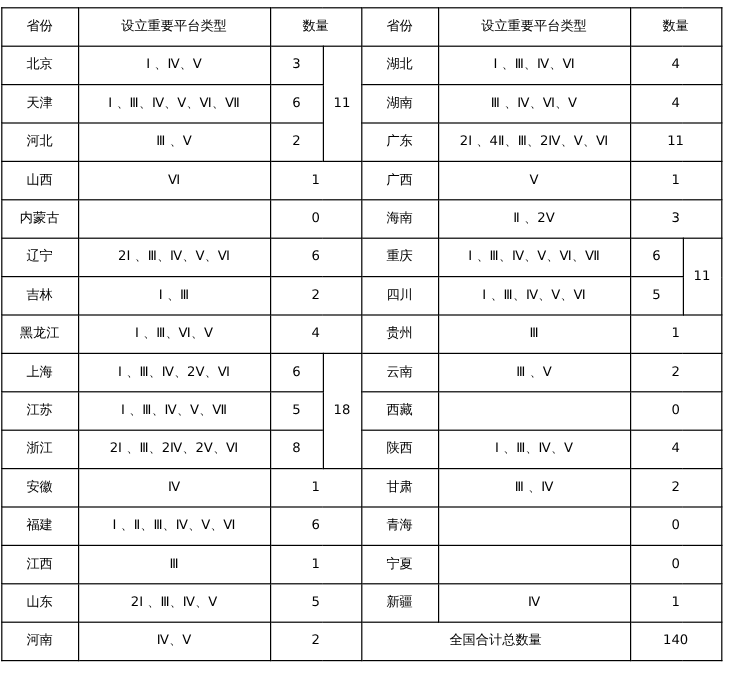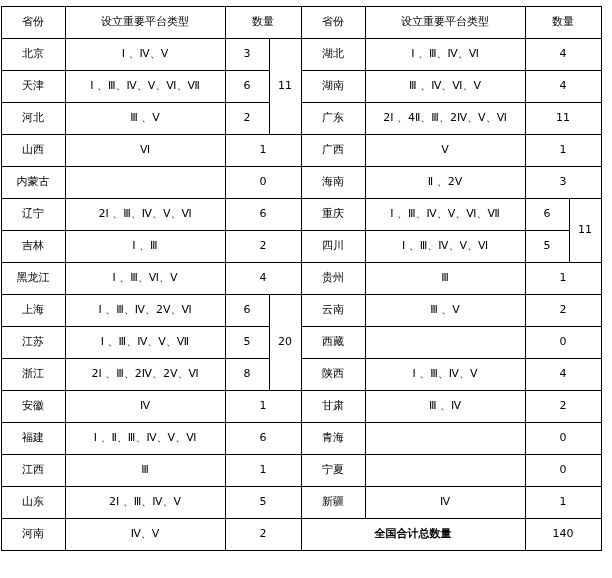--- a/index.html
+++ b/index.html
@@ -55,21 +55,20 @@
   td.nb-right { border-right: none; }
   td.sumcell {
     font-size: 11px;
   }
   .wrap-outer {
     display: flex;
     justify-content: center;
   }
   td.total-label {
     font-size: 11.5px;
-    font-weight: bold;
   }
 </style>
 </head>
 <body>
 
 <div id="sheet">
   <div class="wrap-outer">
     <table class="grid">
       <colgroup>
         <col class="c-prov">
@@ -163,21 +162,21 @@
           <td colspan="2">4</td>
           <td>贵州</td>
           <td>Ⅲ</td>
           <td colspan="2">1</td>
         </tr>
 
         <tr>
           <td>上海</td>
           <td>Ⅰ 、Ⅲ、Ⅳ、2Ⅴ、Ⅵ</td>
           <td class="nb-right">6</td>
-          <td class="sumcell" rowspan="3">20</td>
+          <td class="sumcell" rowspan="3">18</td>
           <td>云南</td>
           <td>Ⅲ 、Ⅴ</td>
           <td colspan="2">2</td>
         </tr>
 
         <tr>
           <td>江苏</td>
           <td>Ⅰ 、Ⅲ、Ⅳ、Ⅴ、Ⅶ</td>
           <td class="nb-right">5</td>
           <td>西藏</td>

